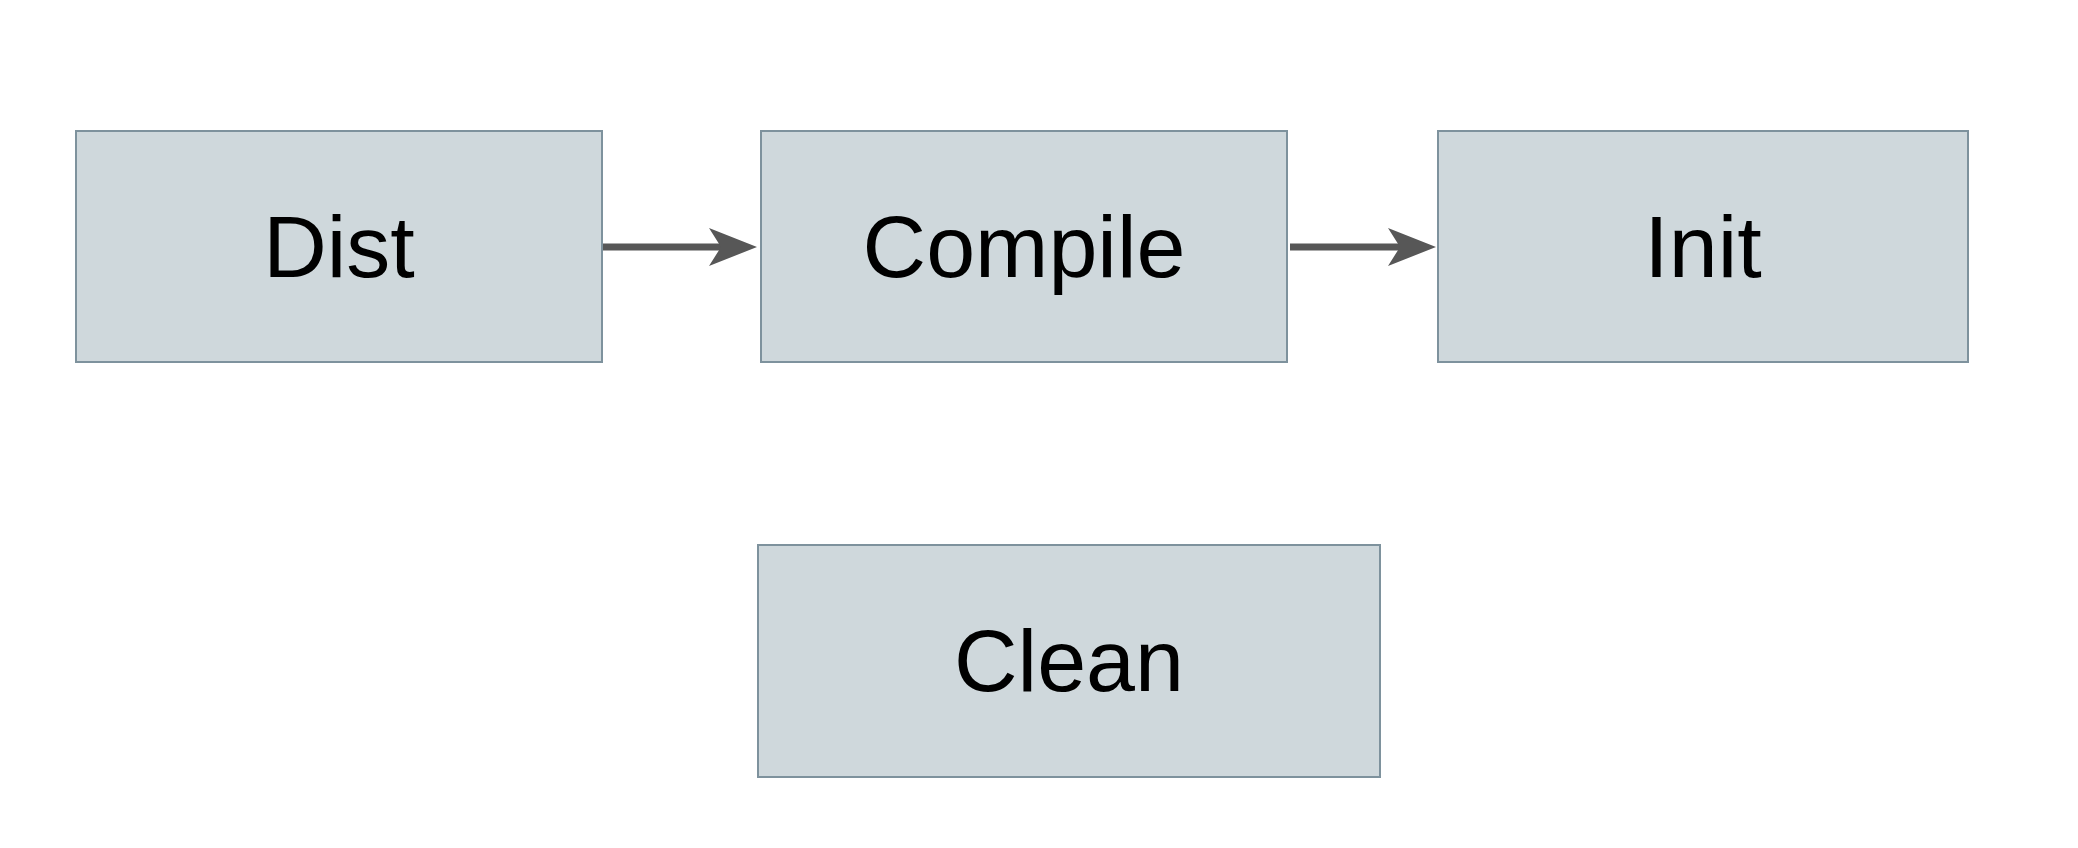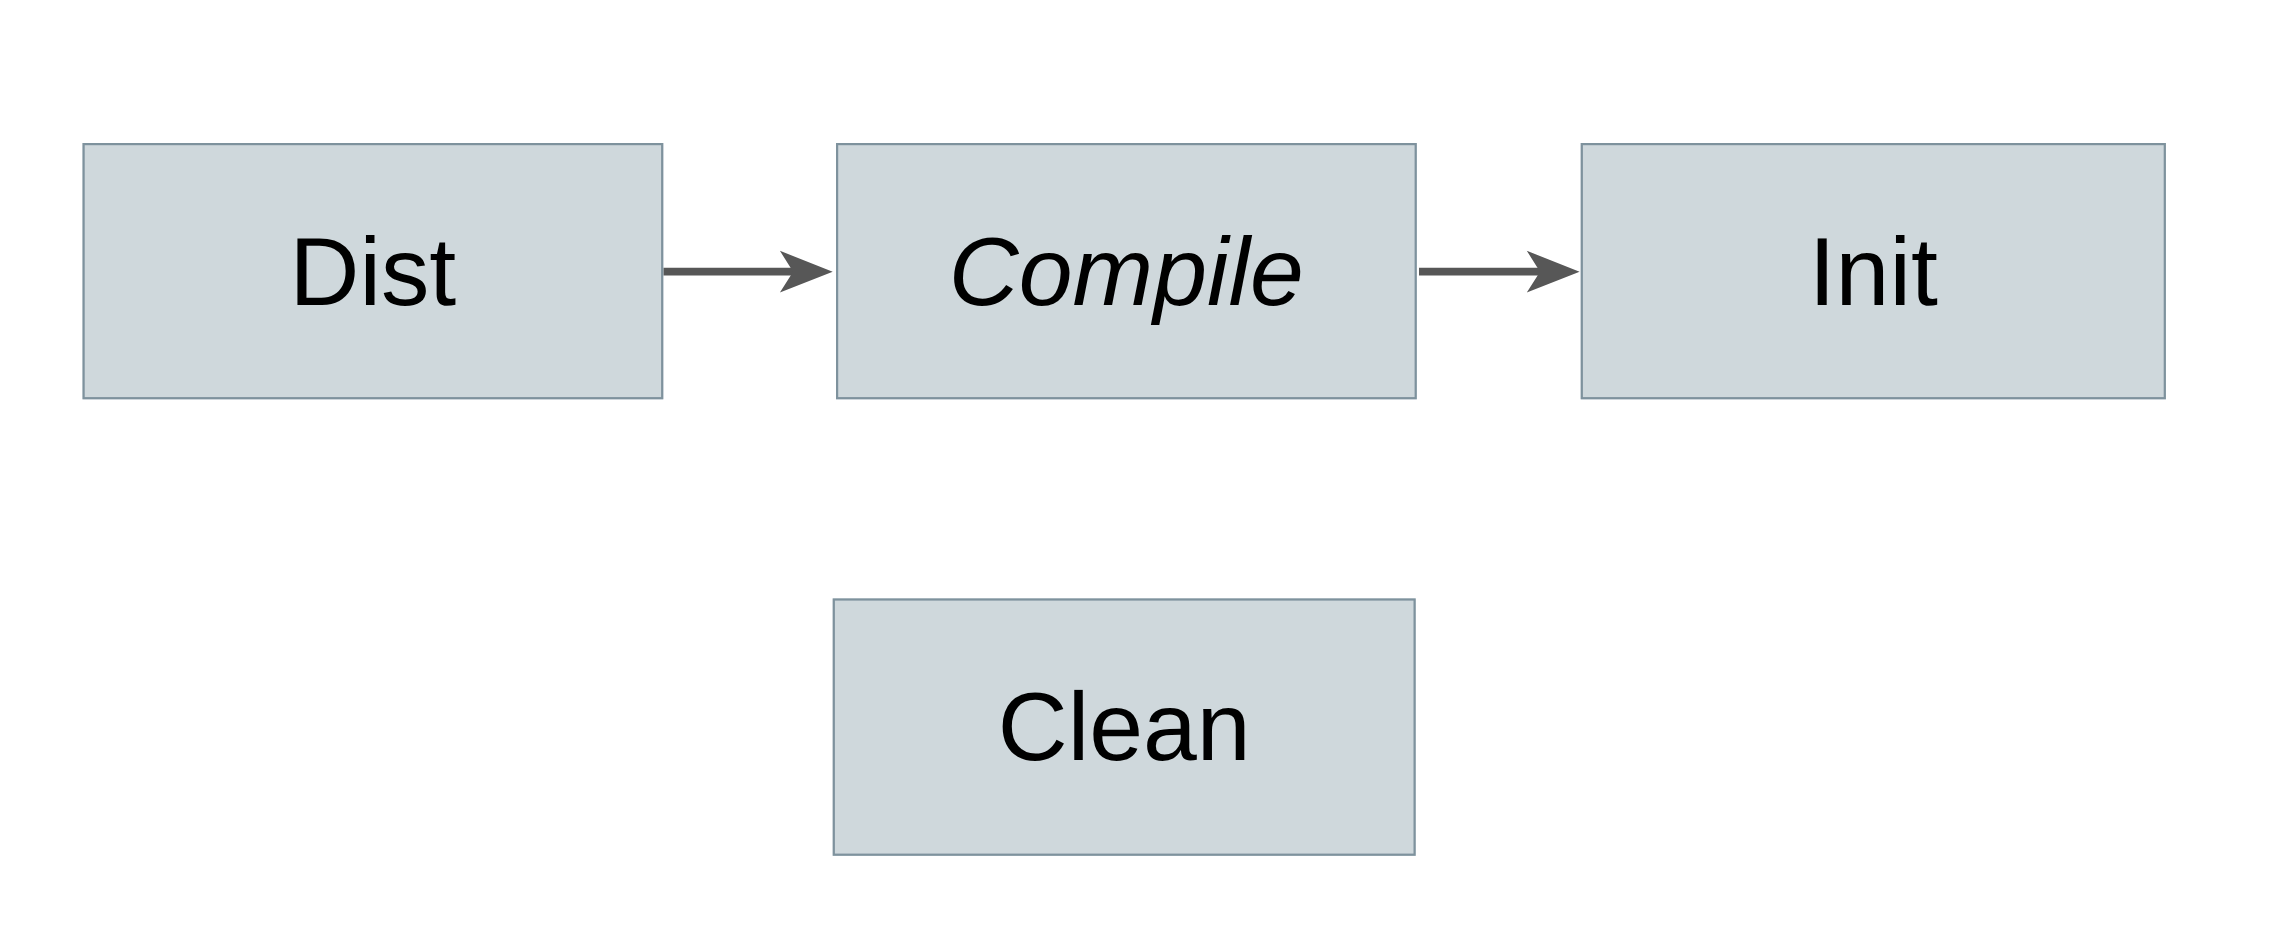--- a/index.html
+++ b/index.html
@@ -29,23 +29,23 @@
     align-items: center;
     justify-content: center;
   }
   .node-label {
     color: var(--node-text, #000000);
     font-size: 88px;
     line-height: 1;
     white-space: nowrap;
   }
   #node-dist    { left: 75px;   top: 97px;  width: 528px; height: 233px; }
-  #node-compile { left: 760px;  top: 97px;  width: 528px; height: 233px; font-style: italic; }
+  #node-compile { left: 760px;  top: 97px;  width: 528px; height: 233px; }
   #node-init    { left: 1437px; top: 97px;  width: 532px; height: 233px; text-align: center; }
-  #node-clean   { left: 757px;  top: 511px; width: 530px; height: 234px; }
+  #node-clean   { left: 757px;  top: 511px; width: 624px; height: 234px; }
   .edges {
     position: absolute;
     left: 0;
     top: 0;
     width: 2078px;
     height: 848px;
     pointer-events: none;
   }
   .edge-line {
     stroke: var(--arrow-color, #575757);

